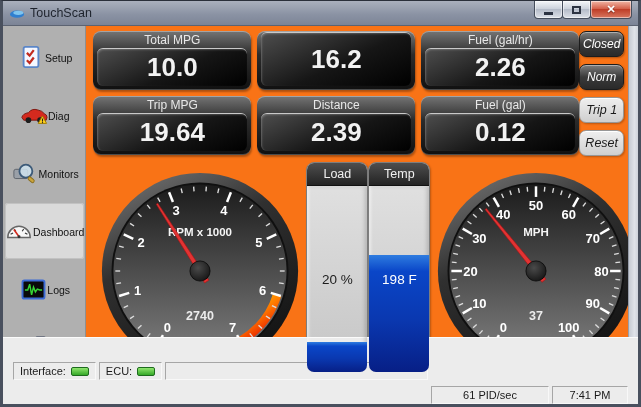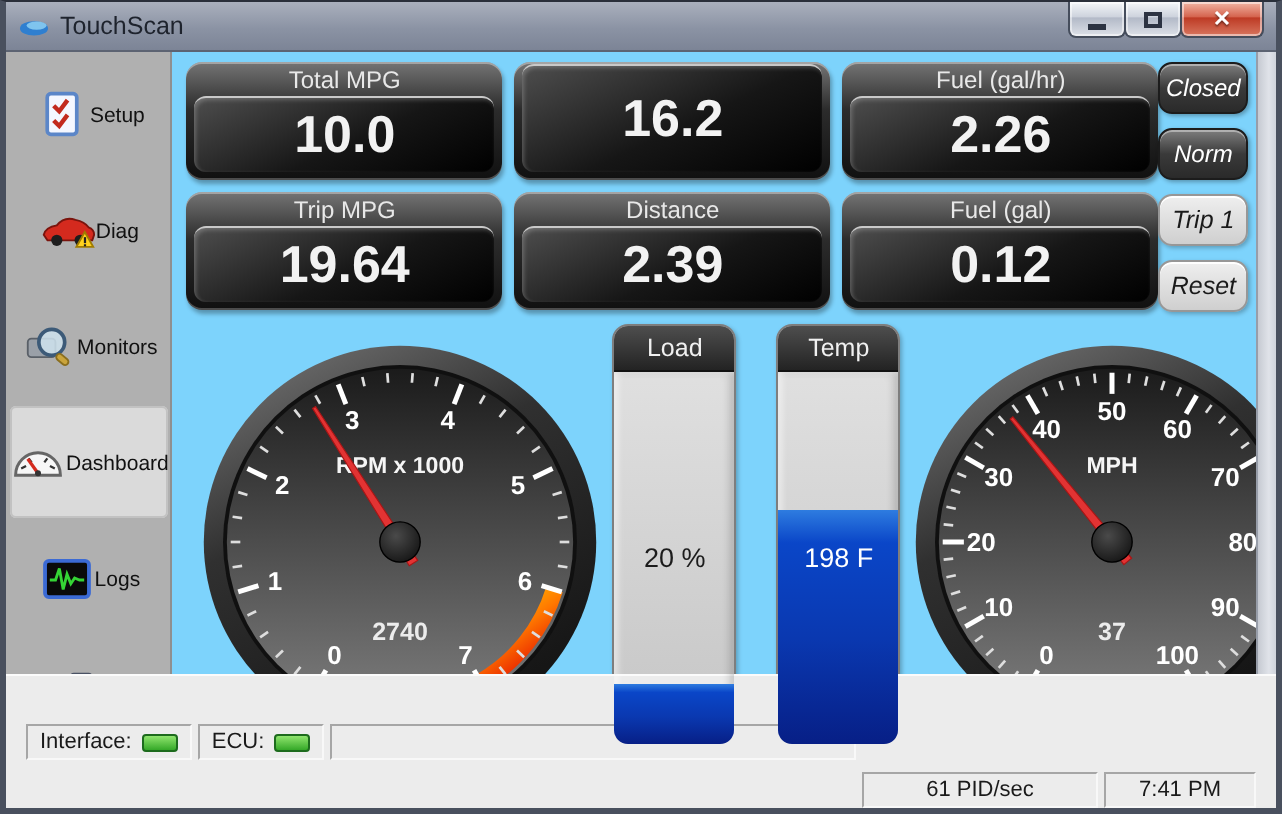--- a/index.html
+++ b/index.html
@@ -21,42 +21,42 @@
   .g-max{width:9px;height:8px;border:2px solid #2c3342;}
   .g-close::after{content:"\2715";color:#fff;font-size:11px;font-weight:bold;text-shadow:0 1px 1px rgba(0,0,0,.4);}
   
   .main{flex:1;display:flex;min-height:0;}
   .sidebar{flex:0 0 65px;background:#b0b0b0;border-right:1px solid #8f8f8f;padding-top:3px;}
   .sb-item{height:56px;margin:0 1px 2px 2px;display:flex;flex-direction:row;align-items:center;
     justify-content:center;border-radius:3px;cursor:default;}
   .sb-item.selected{background:#dadada;box-shadow:inset 0 0 0 1px #c2c2c2;}
   .sb-icon{width:28px;height:26px;display:flex;align-items:center;justify-content:center;}
   .sb-label{font-size:10.5px;color:#111;margin-top:1px;}
-  .content{flex:1;background:#7dd3fc;padding:5px 0 0 7px;min-width:0;}
+  .content{flex:1;background:#f97316;padding:5px 0 0 7px;min-width:0;}
   .gutter{flex:0 0 10px;background:linear-gradient(to right,#c6cad2,#e0e3e9 60%,#cfd3db);border-left:1px solid #979da9;}
   
   .toprow{display:flex;}
   .displays{display:grid;grid-template-columns:repeat(3,158px);grid-auto-rows:59px;gap:6px;}
   .display{border-radius:8px;background:linear-gradient(#757575,#2c2c2c 40%,#101010);
     box-shadow:inset 0 1px 0 rgba(255,255,255,.35),inset 0 -1px 0 rgba(255,255,255,.25),1px 2px 2px rgba(0,0,0,.3);
     display:flex;flex-direction:column;align-items:center;padding:1px 4px 4px 4px;}
   .dlabel{color:#e8e8e8;font-size:12px;height:16px;line-height:16px;}
   .dvalue{width:100%;flex:1;border-radius:6px;background:linear-gradient(155deg,#4e4e4e,#161616 55%,#000);
     border-top:1px solid #c9c9c9;box-shadow:inset 1px 1px 2px rgba(255,255,255,.22);
     color:#f2f2f2;font-size:26px;font-weight:bold;display:flex;align-items:center;justify-content:center;}
   .sidebtns{margin-left:auto;margin-right:4px;display:flex;flex-direction:column;gap:7px;width:58px;font-style:italic;}
   .btn{height:26px;border-radius:7px;font-size:12px;display:flex;align-items:center;justify-content:center;cursor:default;}
   .btn.dark{background:linear-gradient(#7e7e7e,#3a3a3a 50%,#2a2a2a);color:#fff;border:1px solid #1c1c1c;
     box-shadow:inset 0 1px 0 rgba(255,255,255,.4),1px 1px 2px rgba(0,0,0,.3);}
   .btn.light{background:linear-gradient(#efefef,#cfcfcf);color:#1a1a1a;border:1px solid #979797;
     box-shadow:inset 0 1px 0 #fff,1px 1px 2px rgba(0,0,0,.25);font-size:12.5px;}
   
   .gaugerow{display:flex;margin-top:6px;padding-left:6px;}
   .gauge{width:202px;height:202px;margin-top:8px;}
-  .bars{display:flex;gap:20px;margin:0 5px;}
+  .bars{display:flex;gap:0;margin:0 5px;}
   .bar{width:62px;height:211px;border:1px solid #7e7e7e;border-radius:8px;overflow:hidden;
     background:linear-gradient(#e3e3e3,#c5c5c5);box-shadow:1px 1px 2px rgba(0,0,0,.25);display:flex;flex-direction:column;}
   .bar-head{flex:0 0 23px;background:linear-gradient(#4e4e4e,#232323);color:#f0f0f0;font-size:12.5px;
     display:flex;align-items:center;justify-content:center;border-bottom:1px solid #111;}
   .bar-body{flex:1;position:relative;box-shadow:inset 2px 0 3px rgba(255,255,255,.55),inset -2px 0 4px rgba(0,0,0,.18);}
   .bar-fill{position:absolute;left:0;right:0;bottom:0;
     background:linear-gradient(#2e7ce0,#0a46c8 14%,#0a38b0 55%,#071f86);}
   .bar-value{position:absolute;left:0;right:0;top:50%;transform:translateY(-50%);
     text-align:center;font-size:13.5px;}
   .bar-value.dark{color:#1c1c1c;}

